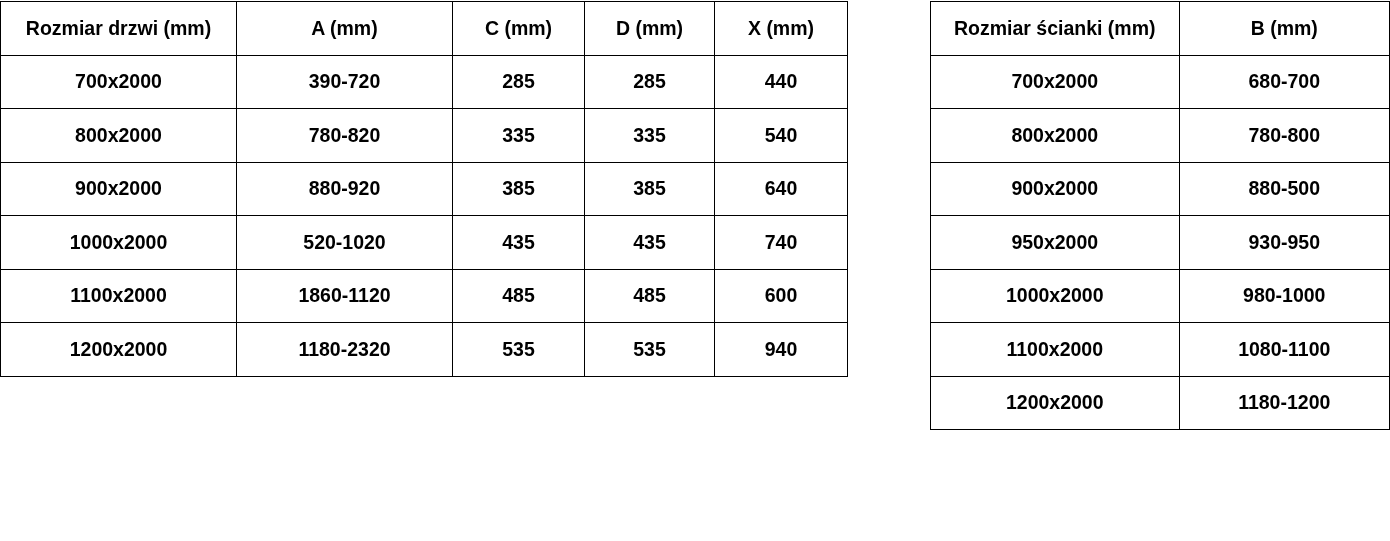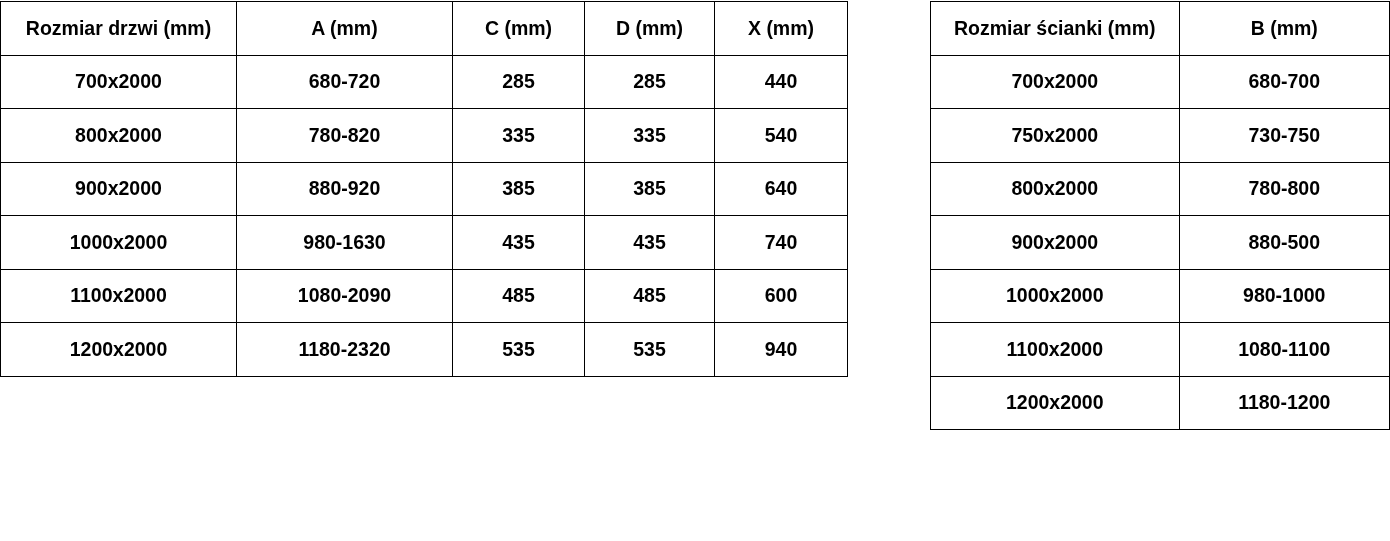--- a/index.html
+++ b/index.html
@@ -79,49 +79,49 @@
         <th>Rozmiar drzwi (mm)</th>
         <th>A (mm)</th>
         <th>C (mm)</th>
         <th>D (mm)</th>
         <th>X (mm)</th>
       </tr>
     </thead>
     <tbody>
       <tr>
         <td>700x2000</td>
-        <td>680-720</td>
+        <td>390-720</td>
         <td>285</td>
         <td>285</td>
         <td>440</td>
       </tr>
       <tr>
         <td>800x2000</td>
         <td>780-820</td>
         <td>335</td>
         <td>335</td>
         <td>540</td>
       </tr>
       <tr>
         <td>900x2000</td>
         <td>880-920</td>
         <td>385</td>
         <td>385</td>
         <td>640</td>
       </tr>
       <tr>
         <td>1000x2000</td>
-        <td>980-1630</td>
+        <td>520-1020</td>
         <td>435</td>
         <td>435</td>
         <td>740</td>
       </tr>
       <tr>
         <td>1100x2000</td>
-        <td>1080-2090</td>
+        <td>1860-1120</td>
         <td>485</td>
         <td>485</td>
         <td>600</td>
       </tr>
       <tr>
         <td>1200x2000</td>
         <td>1180-2320</td>
         <td>535</td>
         <td>535</td>
         <td>940</td>
@@ -139,30 +139,30 @@
         <th>Rozmiar ścianki (mm)</th>
         <th>B (mm)</th>
       </tr>
     </thead>
     <tbody>
       <tr>
         <td>700x2000</td>
         <td>680-700</td>
       </tr>
       <tr>
-        <td>750x2000</td>
-        <td>730-750</td>
-      </tr>
-      <tr>
         <td>800x2000</td>
         <td>780-800</td>
       </tr>
       <tr>
         <td>900x2000</td>
         <td>880-500</td>
+      </tr>
+      <tr>
+        <td>950x2000</td>
+        <td>930-950</td>
       </tr>
       <tr>
         <td>1000x2000</td>
         <td>980-1000</td>
       </tr>
       <tr>
         <td>1100x2000</td>
         <td>1080-1100</td>
       </tr>
       <tr>

